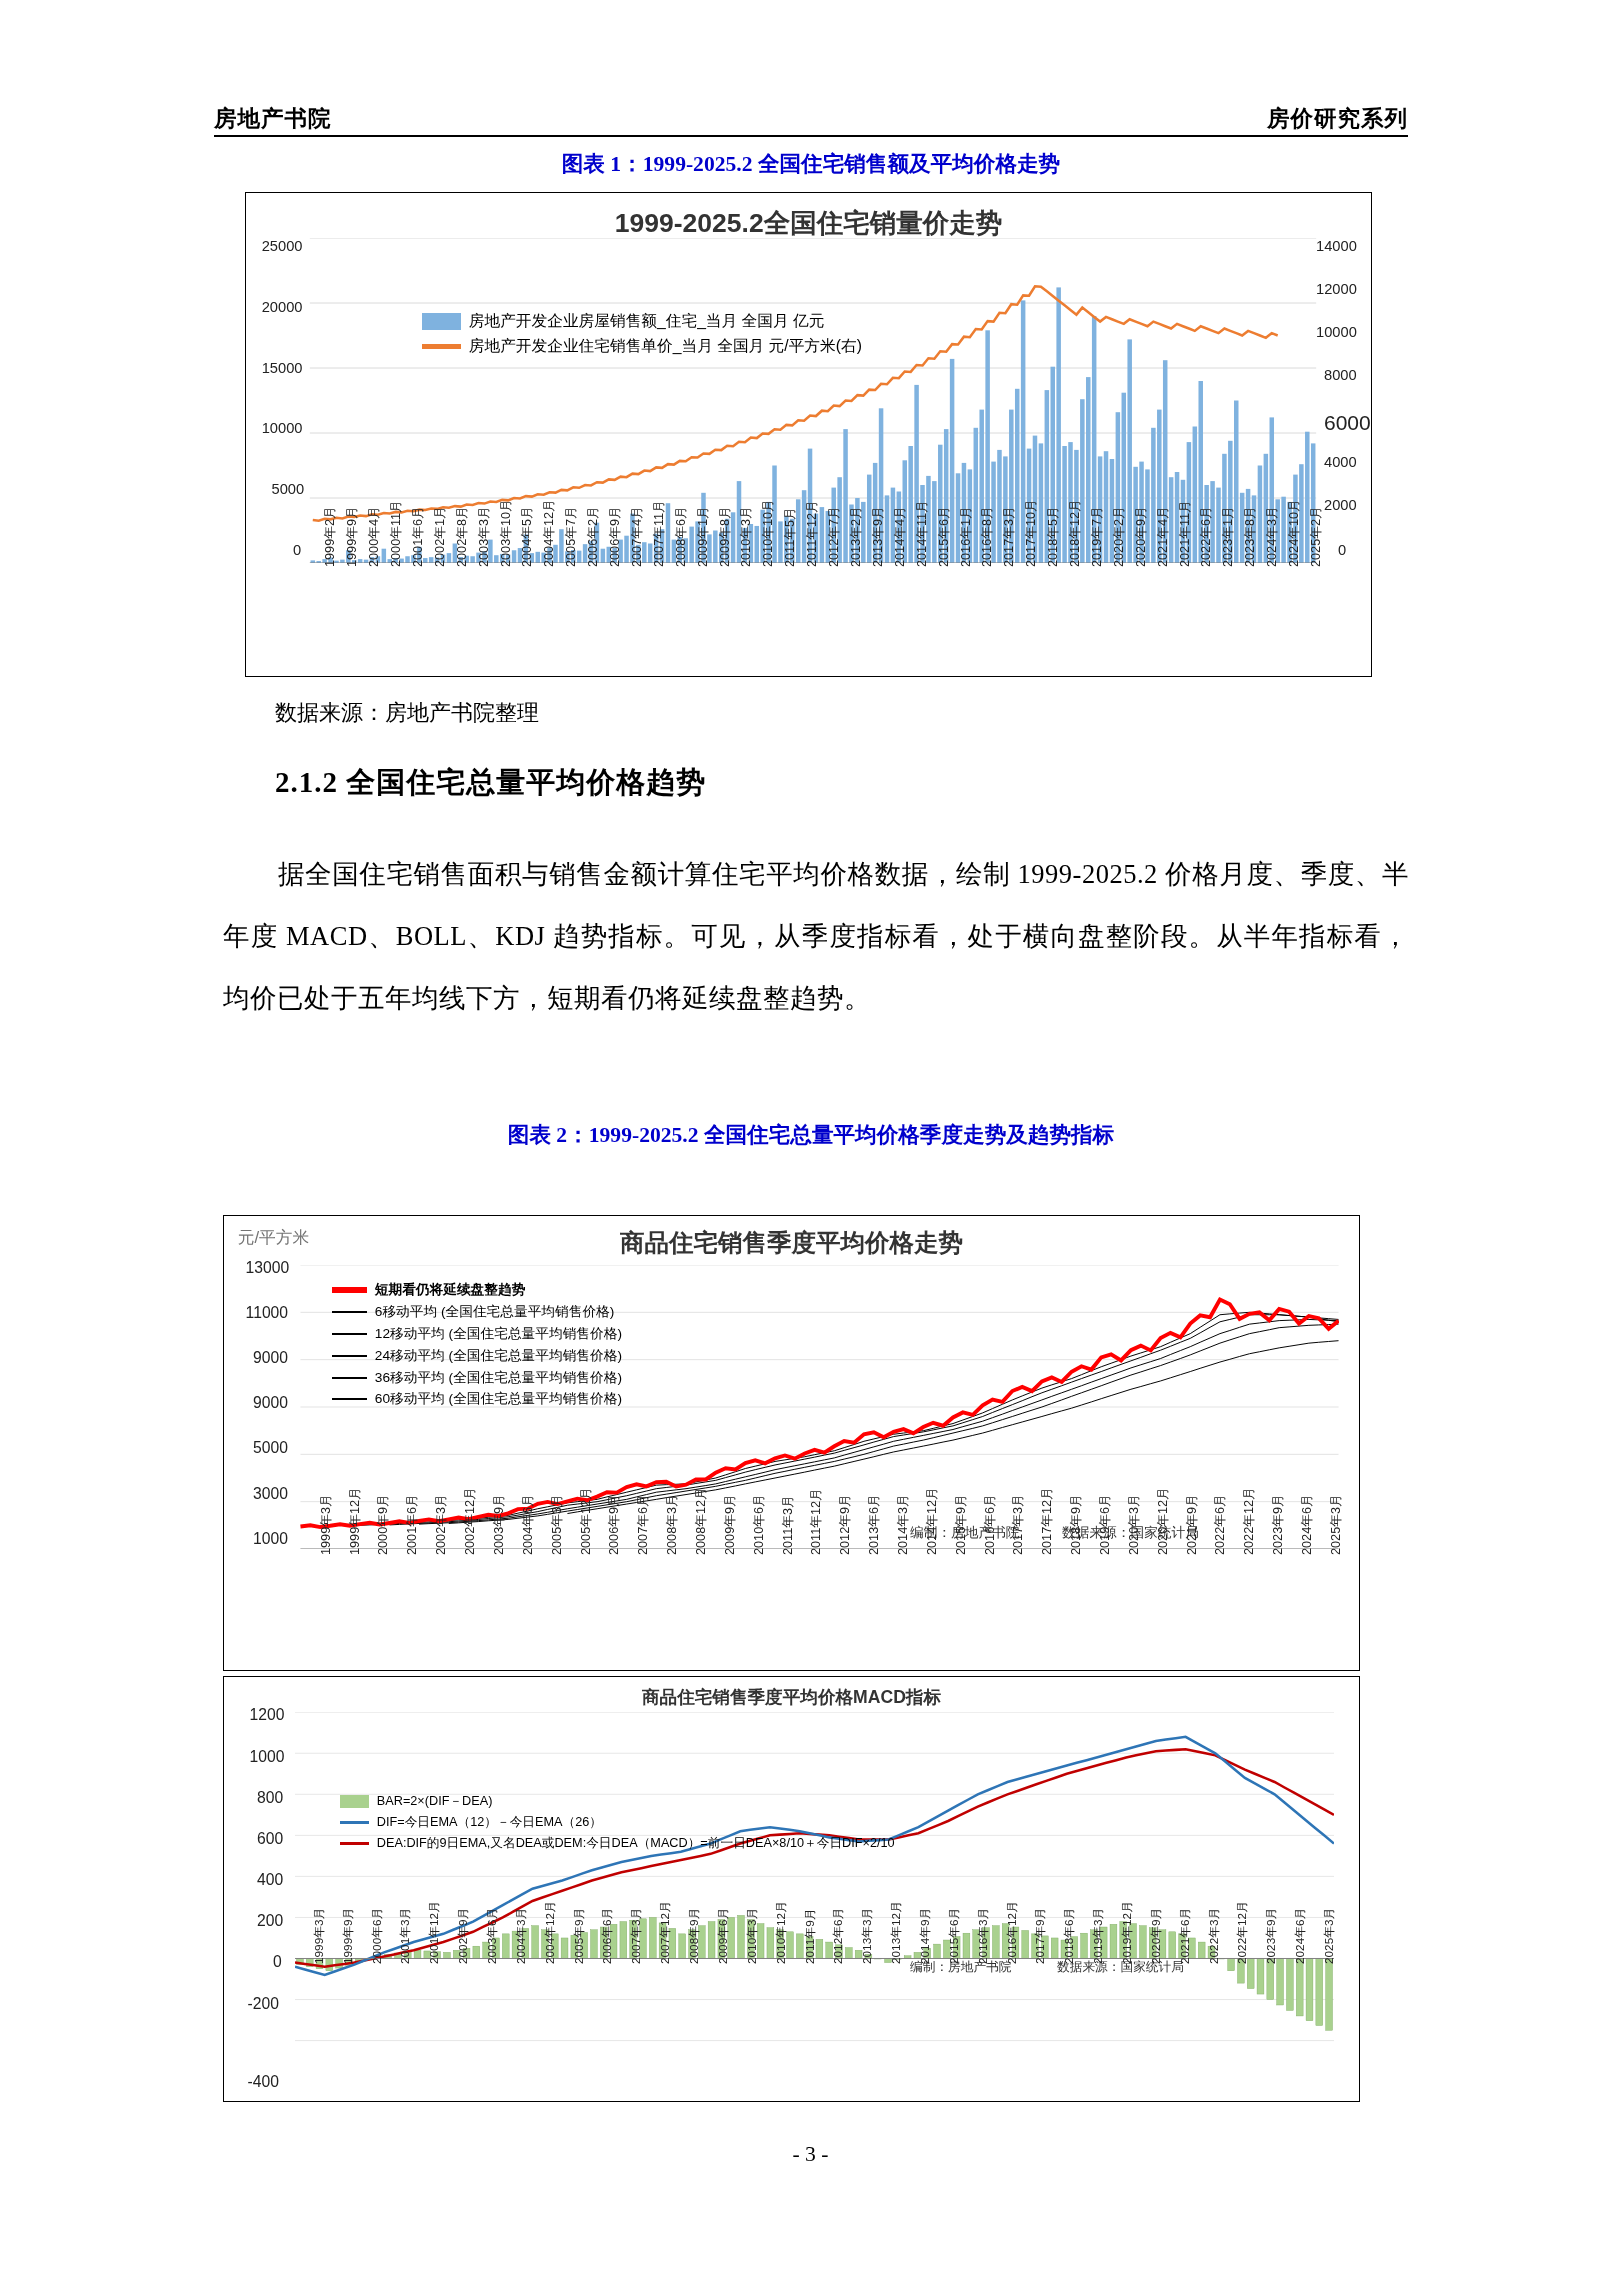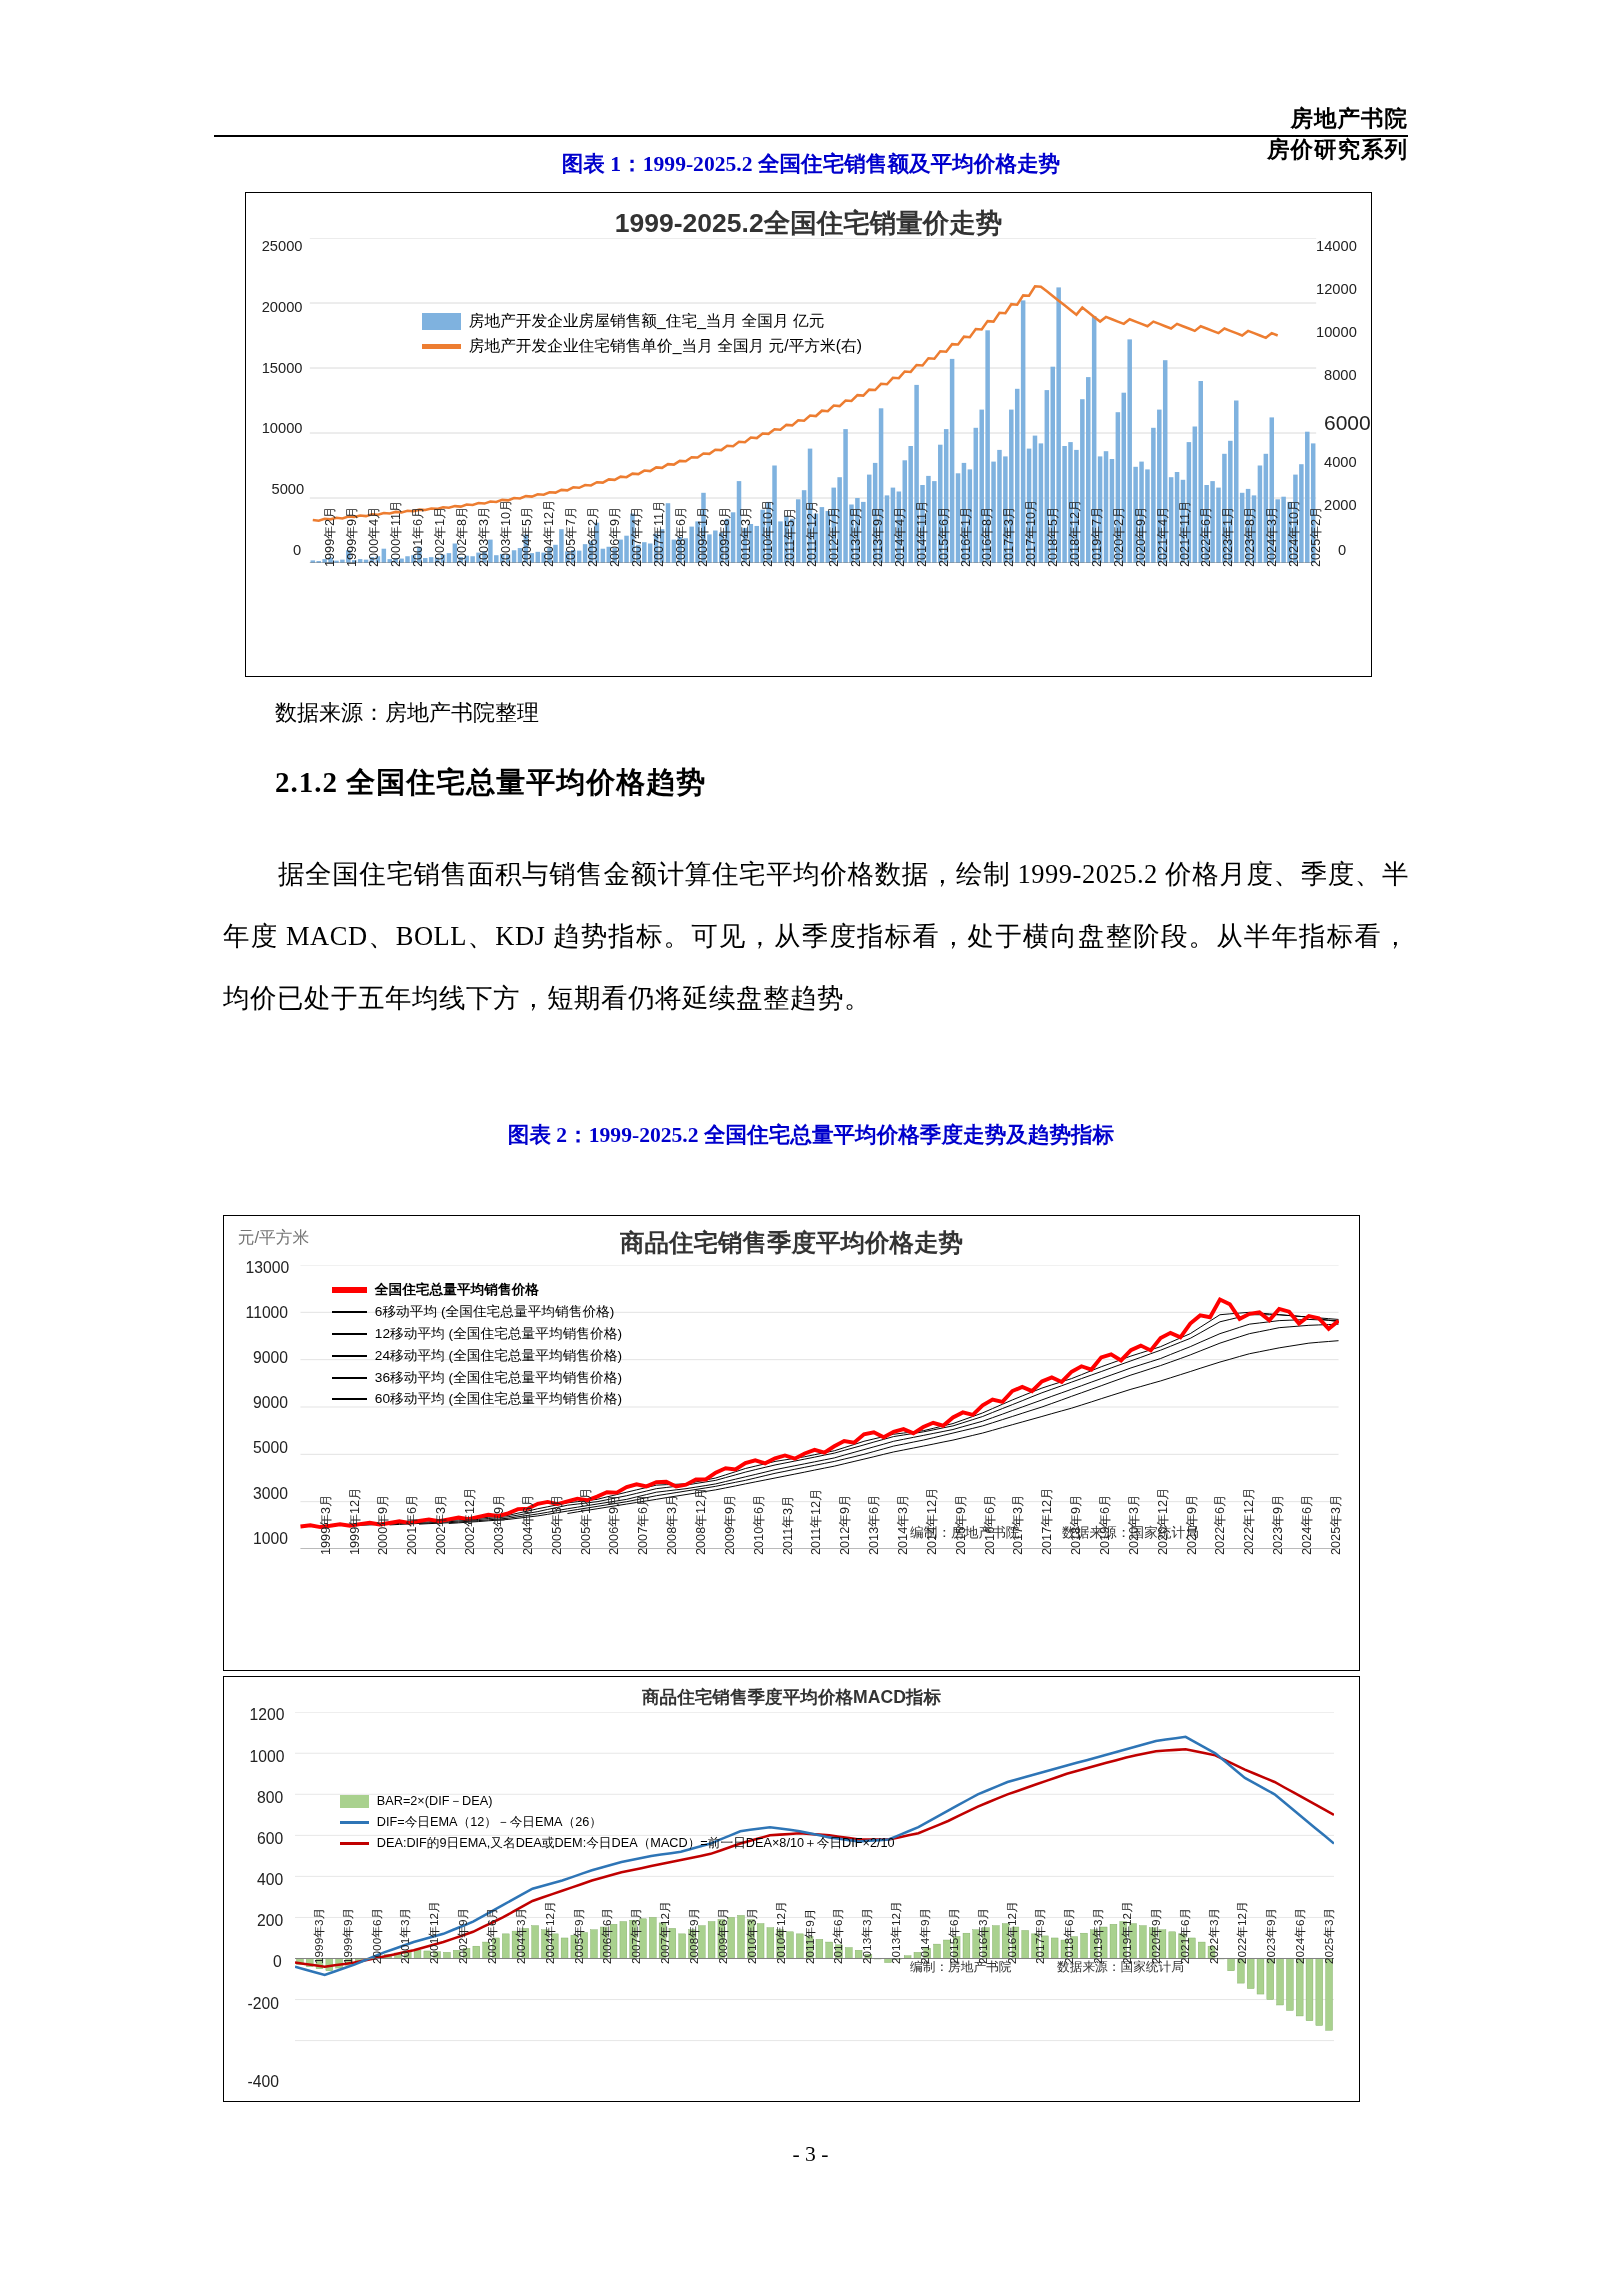--- a/index.html
+++ b/index.html
@@ -23,21 +23,20 @@
     position:absolute;
     left:214px; top:103px;
     width:1194px;
     display:flex;
     justify-content:space-between;
     align-items:flex-end;
     font-family:"Liberation Serif", serif;
     font-weight:bold;
     font-size:22.5px;
     letter-spacing:1px;
-    flex-direction:column;
   }
   .header-rule {
     position:absolute;
     left:214px; top:135px;
     width:1194px;
     height:2px;
     background:#000;
   }
   
   .fig-caption {
@@ -430,21 +429,21 @@
         <path d="M121.1 264.6 L131.2 264.1 L141.3 263.7 L151.4 263.2 L161.5 262.4 L171.6 261.7 L181.7 261.0 L191.8 260.2 L201.9 259.4 L212.0 258.6 L222.1 257.1 L232.2 255.7 L242.3 254.2 L252.4 252.5 L262.5 250.7 L272.6 248.9 L282.7 247.3 L292.8 245.7 L302.9 244.1 L313.0 242.5 L323.0 240.9 L333.1 239.3 L343.2 236.8 L353.3 234.4 L363.4 232.0 L373.5 230.8 L383.6 229.6 L393.7 228.4 L403.8 226.8 L413.9 225.2 L424.0 223.5 L434.1 221.1 L444.2 218.7 L454.3 216.3 L464.4 213.9 L474.5 211.5 L484.6 209.0 L494.7 207.0 L504.8 205.0 L514.9 203.0 L525.0 201.0 L535.0 199.0 L545.1 197.0 L555.2 194.1 L565.3 191.3 L575.4 188.5 L585.5 185.7 L595.6 182.9 L605.7 180.0 L615.8 178.0 L625.9 176.0 L636.0 174.0 L646.1 172.0 L656.2 170.0 L666.3 168.0 L676.4 165.1 L686.5 162.3 L696.6 159.5 L706.7 155.9 L716.8 152.3 L726.9 148.6 L737.0 145.0 L747.0 141.4 L757.1 137.8 L767.2 134.1 L777.3 130.5 L787.4 126.9 L797.5 123.3 L807.6 119.6 L817.7 116.0 L827.8 112.4 L837.9 108.8 L848.0 105.1 L858.1 101.9 L868.2 98.7 L878.3 95.5 L888.4 91.4 L898.5 87.4 L908.6 83.4 L918.7 78.9 L928.8 74.5 L938.9 70.1 L949.0 66.9 L959.0 63.6 L969.1 60.4 L979.2 59.2 L989.3 58.0 L999.4 56.8 L1009.5 56.4 L1019.6 56.0 L1029.7 55.6 L1039.8 56.0 L1049.9 56.4 L1060.0 56.8 " fill="none" stroke="#000" stroke-width="1"></path>
         <path d="M151.4 263.9 L161.5 263.3 L171.6 262.6 L181.7 262.0 L191.8 261.2 L201.9 260.5 L212.0 259.8 L222.1 258.6 L232.2 257.4 L242.3 256.2 L252.4 254.6 L262.5 252.9 L272.6 251.3 L282.7 249.7 L292.8 248.1 L302.9 246.5 L313.0 244.9 L323.0 243.3 L333.1 241.7 L343.2 239.7 L353.3 237.6 L363.4 235.6 L373.5 234.0 L383.6 232.4 L393.7 230.8 L403.8 229.2 L413.9 227.6 L424.0 226.0 L434.1 223.9 L444.2 221.9 L454.3 219.9 L464.4 217.5 L474.5 215.1 L484.6 212.7 L494.7 210.7 L504.8 208.6 L514.9 206.6 L525.0 204.6 L535.0 202.6 L545.1 200.6 L555.2 198.2 L565.3 195.8 L575.4 193.3 L585.5 190.5 L595.6 187.7 L605.7 184.9 L615.8 182.9 L625.9 180.8 L636.0 178.8 L646.1 176.4 L656.2 174.0 L666.3 171.6 L676.4 169.2 L686.5 166.8 L696.6 164.3 L706.7 161.1 L716.8 157.9 L726.9 154.7 L737.0 151.4 L747.0 148.2 L757.1 145.0 L767.2 141.4 L777.3 137.8 L787.4 134.1 L797.5 130.5 L807.6 126.9 L817.7 123.3 L827.8 119.6 L837.9 116.0 L848.0 112.4 L858.1 109.2 L868.2 105.9 L878.3 102.7 L888.4 99.1 L898.5 95.5 L908.6 91.8 L918.7 87.8 L928.8 83.8 L938.9 79.8 L949.0 76.5 L959.0 73.3 L969.1 70.1 L979.2 68.1 L989.3 66.1 L999.4 64.0 L1009.5 63.2 L1019.6 62.4 L1029.7 61.6 L1039.8 61.2 L1049.9 60.8 L1060.0 60.4 " fill="none" stroke="#000" stroke-width="1"></path>
         <path d="M272.6 253.8 L282.7 252.1 L292.8 250.5 L302.9 248.9 L313.0 247.3 L323.0 245.7 L333.1 244.1 L343.2 242.5 L353.3 240.9 L363.4 239.3 L373.5 237.6 L383.6 236.0 L393.7 234.4 L403.8 232.8 L413.9 231.2 L424.0 229.6 L434.1 227.6 L444.2 225.6 L454.3 223.5 L464.4 221.5 L474.5 219.5 L484.6 217.5 L494.7 215.5 L504.8 213.5 L514.9 211.5 L525.0 209.4 L535.0 207.4 L545.1 205.4 L555.2 203.0 L565.3 200.6 L575.4 198.2 L585.5 195.8 L595.6 193.3 L605.7 190.9 L615.8 188.9 L625.9 186.9 L636.0 184.9 L646.1 182.9 L656.2 180.8 L666.3 178.8 L676.4 176.4 L686.5 174.0 L696.6 171.6 L706.7 168.8 L716.8 165.9 L726.9 163.1 L737.0 160.3 L747.0 157.5 L757.1 154.7 L767.2 151.8 L777.3 149.0 L787.4 146.2 L797.5 143.0 L807.6 139.8 L817.7 136.5 L827.8 133.3 L837.9 130.1 L848.0 126.9 L858.1 124.1 L868.2 121.2 L878.3 118.4 L888.4 115.2 L898.5 112.0 L908.6 108.8 L918.7 105.5 L928.8 102.3 L938.9 99.1 L949.0 96.3 L959.0 93.4 L969.1 90.6 L979.2 88.6 L989.3 86.6 L999.4 84.6 L1009.5 83.0 L1019.6 81.4 L1029.7 79.8 L1039.8 78.9 L1049.9 78.1 L1060.0 77.3 " fill="none" stroke="#000" stroke-width="1"></path>
         <path d="M0.0 267.0 L10.1 265.8 L20.2 267.6 L30.3 266.3 L40.4 264.7 L50.5 266.3 L60.6 264.6 L70.7 263.2 L80.8 264.9 L90.9 263.4 L101.0 261.7 L111.0 263.3 L121.1 261.4 L131.2 259.8 L141.3 261.6 L151.4 259.7 L161.5 257.9 L171.6 259.5 L181.7 257.2 L191.8 255.0 L201.9 256.3 L212.0 253.6 L222.1 249.3 L232.2 248.8 L242.3 243.8 L252.4 241.9 L262.5 244.1 L272.6 241.4 L282.7 238.6 L292.8 240.2 L302.9 236.5 L313.0 232.1 L323.0 232.4 L333.1 226.8 L343.2 223.9 L353.3 226.1 L363.4 221.9 L373.5 221.4 L383.6 226.1 L393.7 224.3 L403.8 219.0 L413.9 219.0 L424.0 212.1 L434.1 207.6 L444.2 208.8 L454.3 202.3 L464.4 199.4 L474.5 202.5 L484.6 197.4 L494.7 194.5 L504.8 197.8 L514.9 192.5 L525.0 188.8 L535.0 191.6 L545.1 185.1 L555.2 179.8 L565.3 181.4 L575.4 172.9 L585.5 170.9 L595.6 175.9 L605.7 170.4 L615.8 167.6 L625.9 171.9 L636.0 165.5 L646.1 161.1 L656.2 164.1 L666.3 155.7 L676.4 150.5 L686.5 153.1 L696.6 143.4 L706.7 137.5 L716.8 139.8 L726.9 128.7 L737.0 124.5 L747.0 128.8 L757.1 118.9 L767.2 114.8 L777.3 119.4 L787.4 109.0 L797.5 103.4 L807.6 106.8 L817.7 94.3 L827.8 91.2 L837.9 97.4 L848.0 86.9 L858.1 82.3 L868.2 87.2 L878.3 74.6 L888.4 69.3 L898.5 73.8 L908.6 59.8 L918.7 51.5 L928.8 53.4 L938.9 35.2 L949.0 40.1 L959.0 55.0 L969.1 49.8 L979.2 48.4 L989.3 56.5 L999.4 44.8 L1009.5 47.7 L1019.6 59.7 L1029.7 52.1 L1039.8 54.3 L1049.9 65.2 L1060.0 56.9 " fill="none" stroke="#FF0000" stroke-width="4"></path>
         <line x1="0" y1="290" x2="1060" y2="290" stroke="#808080" stroke-width="1"></line>
       </svg>
 
     <div class="legend" style="left:108px; top:65px; font-size:13.7px;">
       <div class="legend-row">
         <span class="swatch" style="width:35px;height:5.9px;background:#FF0000;"></span>
-        <span style="font-weight:bold;">全国住宅总量平均销售价格</span>
+        <span style="font-weight:bold;">短期看仍将延续盘整趋势</span>
       </div>
       <div class="legend-row">
         <span class="swatch" style="width:35px;height:2px;background:#000;"></span>
         <span>6移动平均 (全国住宅总量平均销售价格)</span>
       </div>
       <div class="legend-row">
         <span class="swatch" style="width:35px;height:2px;background:#000;"></span>
         <span>12移动平均 (全国住宅总量平均销售价格)</span>
       </div>
       <div class="legend-row">

